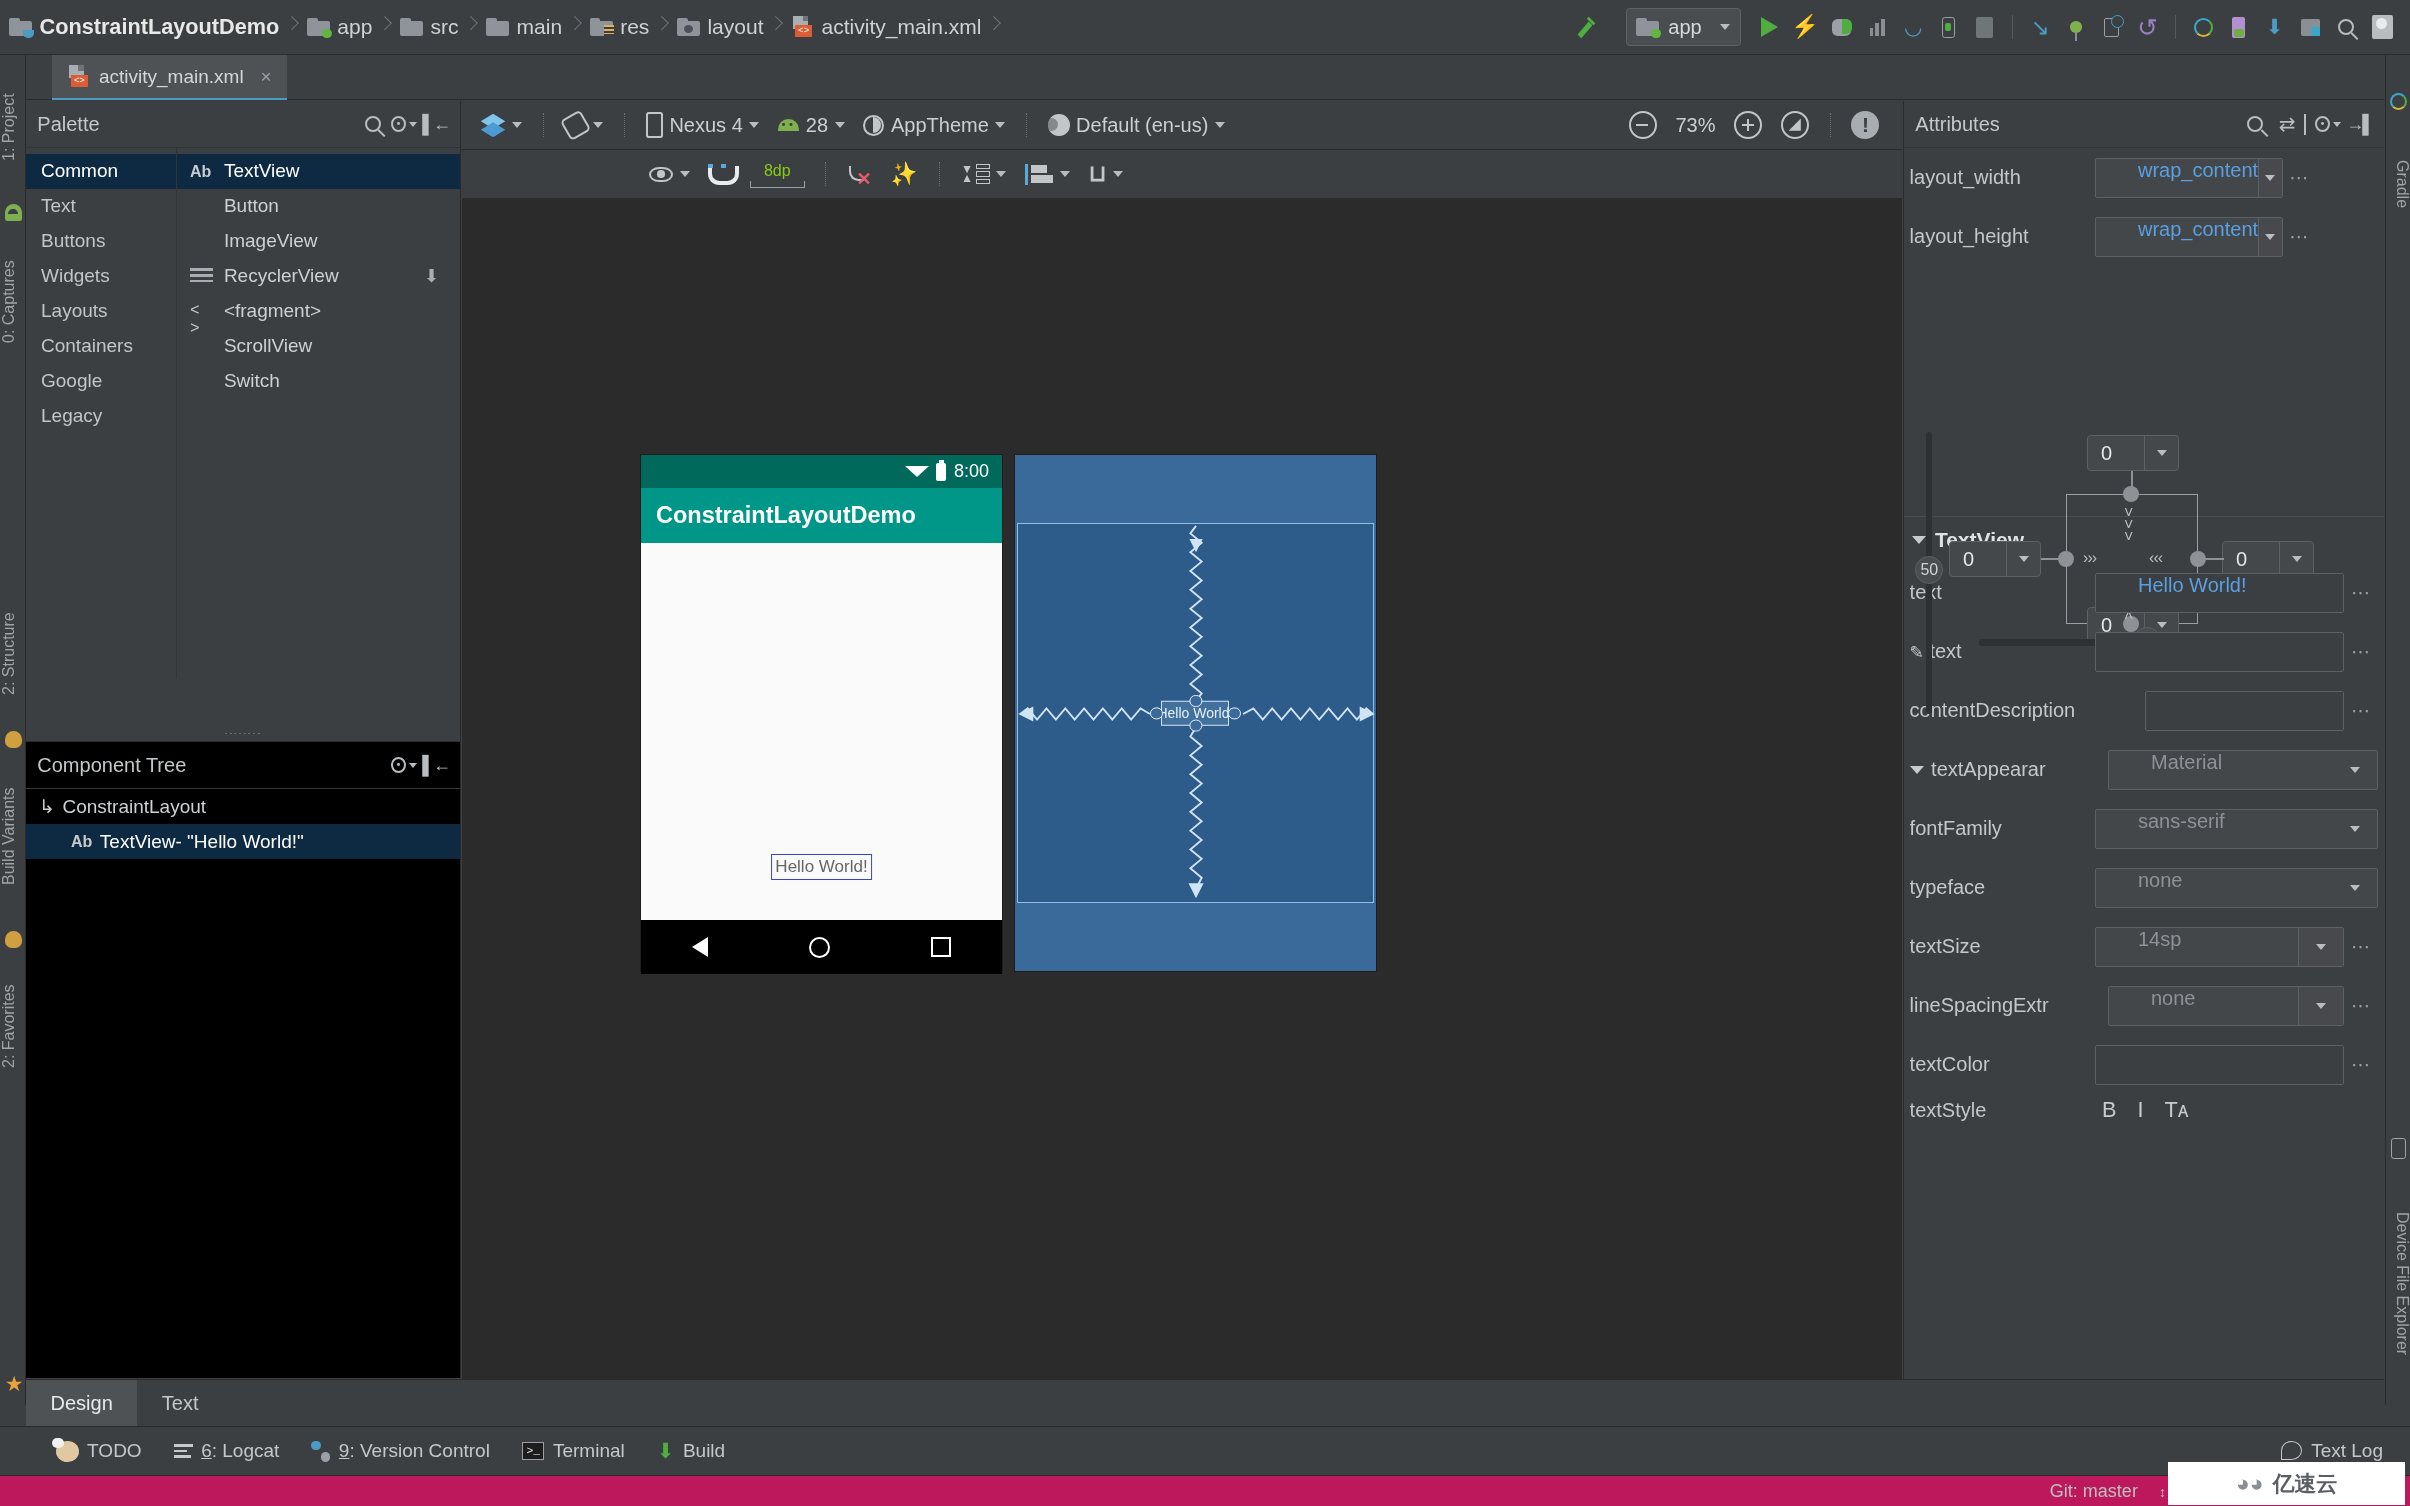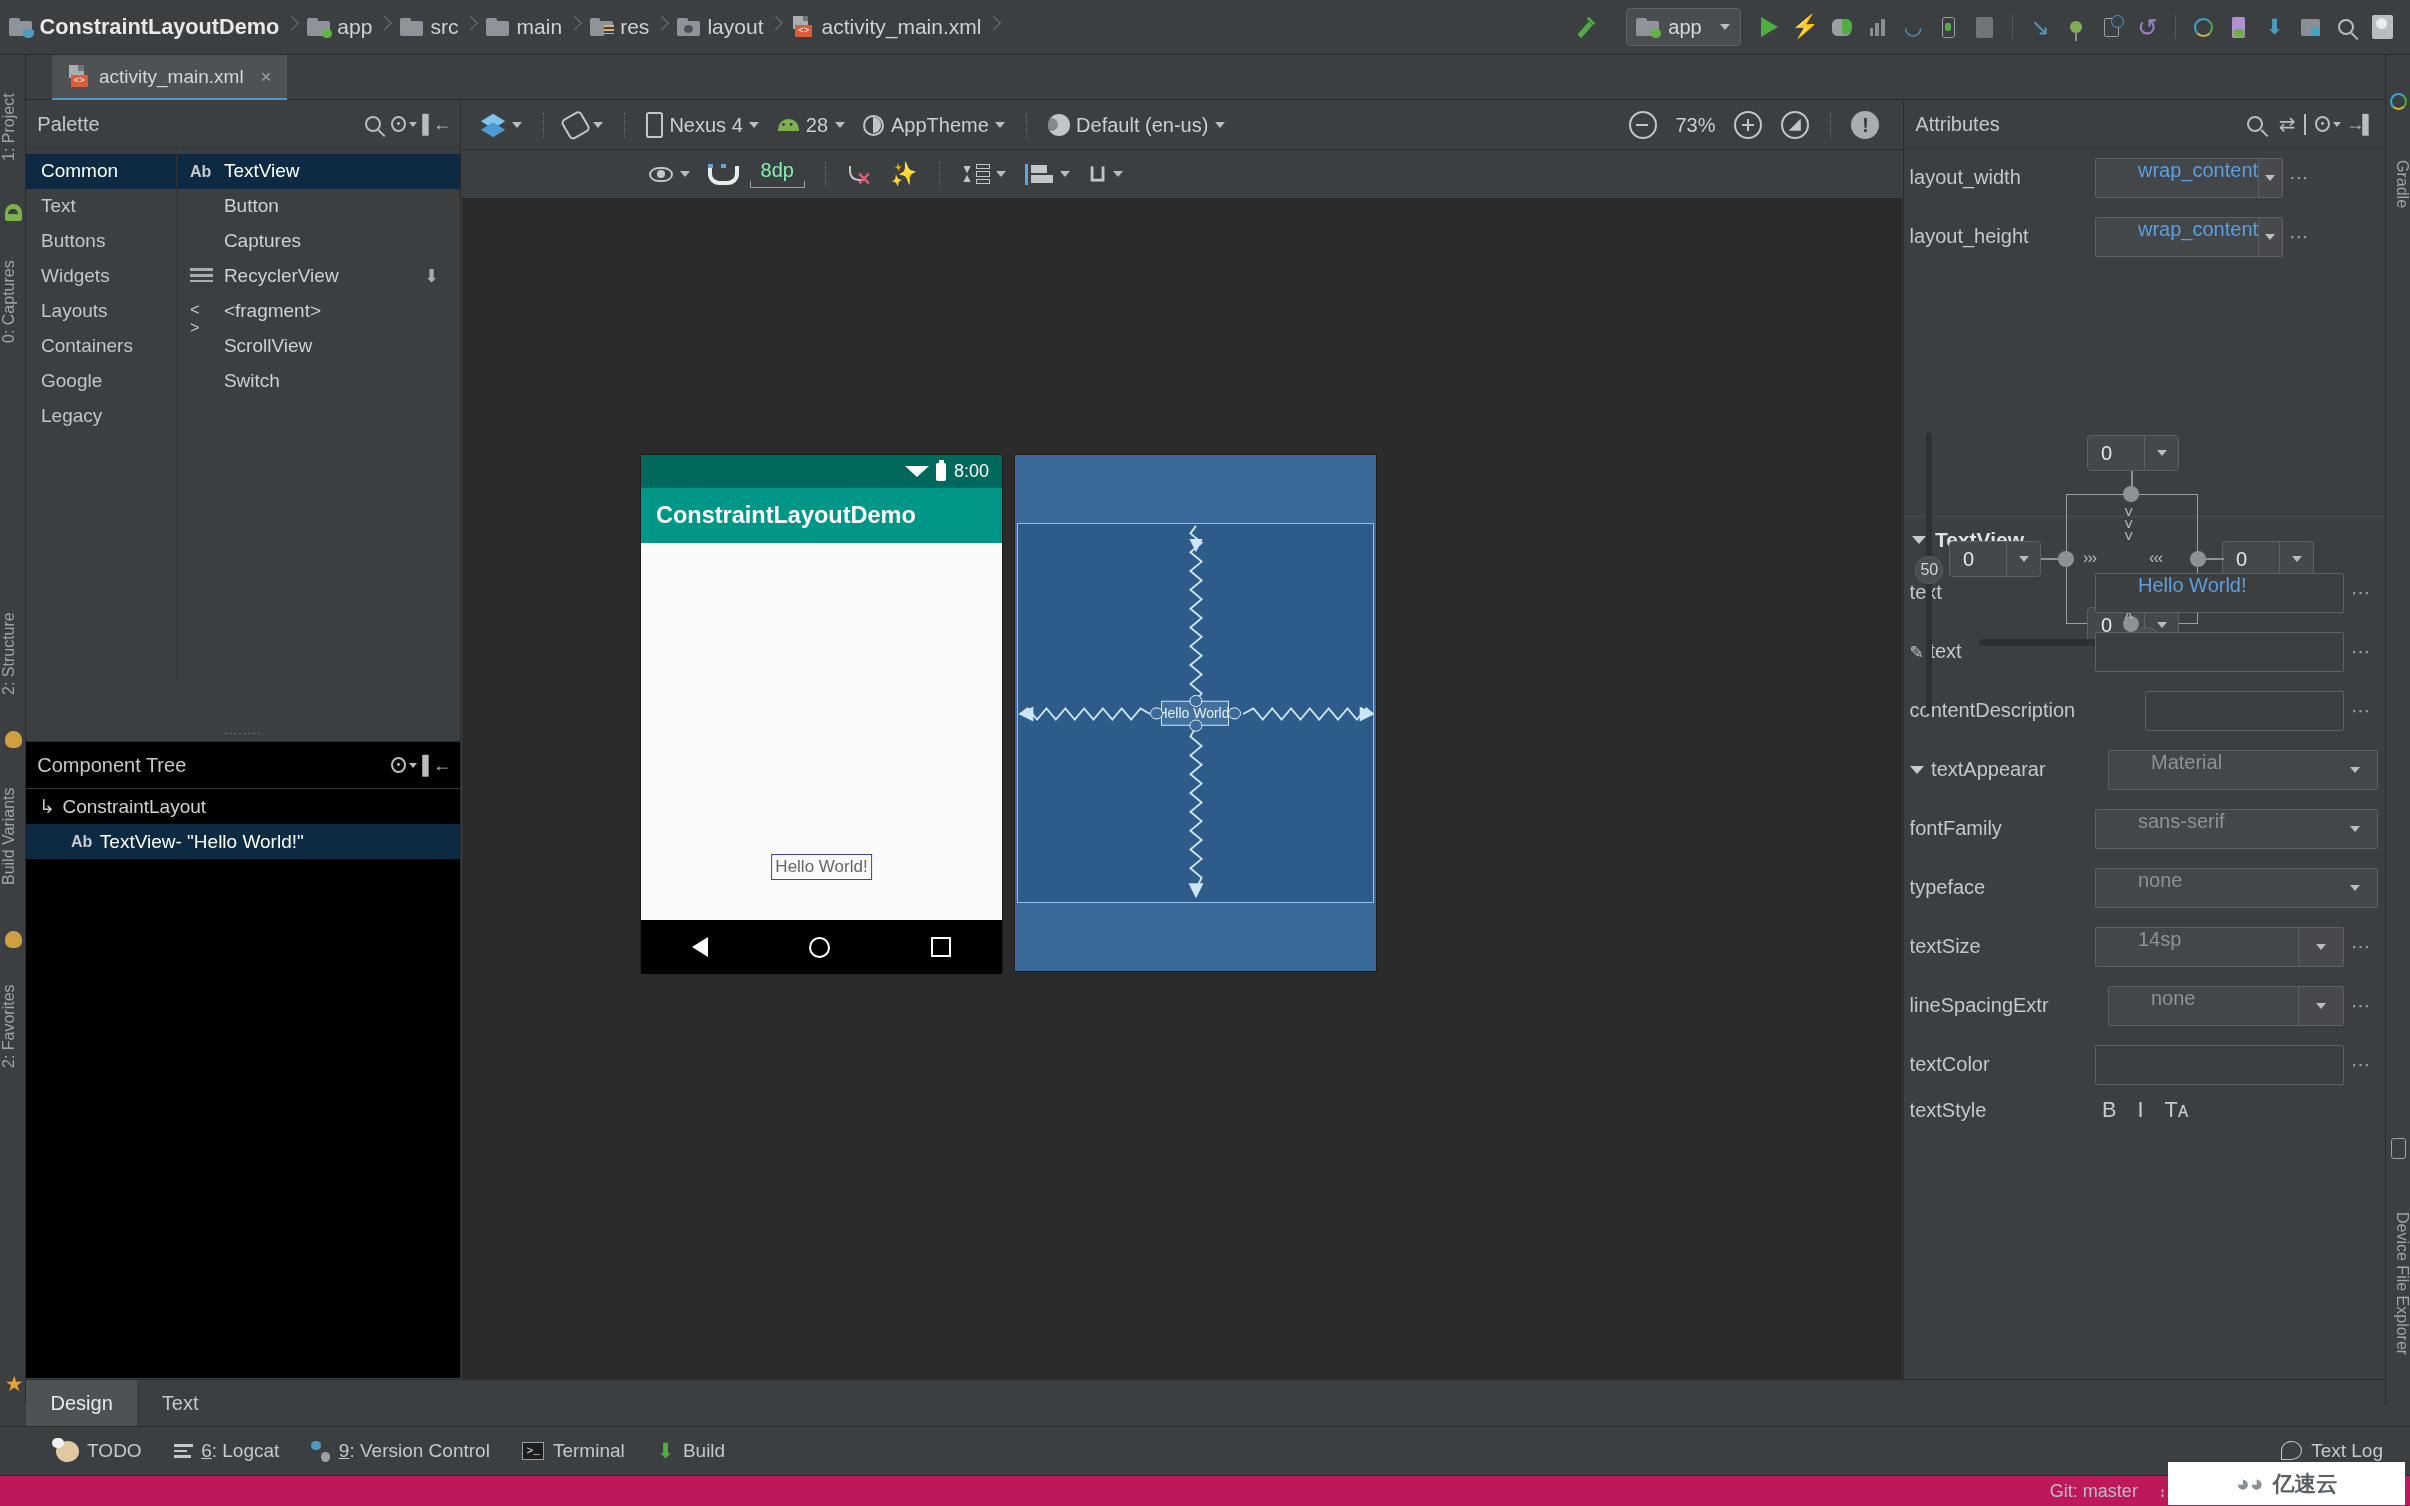--- a/index.html
+++ b/index.html
@@ -230,21 +230,21 @@
   .zoom-fit { width:28px;height:28px;border:2.4px solid #c2c6c9;border-radius:50%;position:relative;overflow:hidden;}
   .zoom-fit::after{content:"";position:absolute;left:5.6px;top:5.6px;width:12.2px;height:12.2px;background:#c2c6c9;clip-path:polygon(100% 0,100% 100%,0 100%);}
   .warn-ic { width:28px;height:28px;border-radius:50%;background:#a8adb1;color:#3c3f41;font-size:21px;font-weight:bold;display:flex;align-items:center;justify-content:center;}
 
   .eye-ic { width:24.5px;height:15px;border-radius:50%/60%;border:2.4px solid #c2c6c9;position:relative;}
   .eye-ic::after{content:"";position:absolute;left:6.6px;top:1.9px;width:7.5px;height:7.5px;border-radius:50%;background:#c2c6c9;}
   .magnet-ic { width:22.6px;height:21px;position:relative;}
   .magnet-ic::before{content:"";position:absolute;left:0;bottom:0;width:22.6px;height:15px;border:4.7px solid #e9ebec;border-bottom-left-radius:11.3px;border-bottom-right-radius:11.3px;border-top:none;}
   .magnet-ic::after{content:"";position:absolute;left:0;top:0;width:4.7px;height:4.7px;background:#5aa9dd;box-shadow:13px 0 0 #5aa9dd;}
   .dp-box { display:flex;flex-direction:column;align-items:center; }
-  .dp-box .v { font-size:20px;color:#86efac;line-height:21px; }
+  .dp-box .v { font-size:16px;color:#84cc16;line-height:21px; }
   .dp-box .rule { width:55px;height:6.6px;border:1.9px solid #9aa0a6;border-top:none; }
   .clearc-ic { width:24.5px;height:22.6px;position:relative;}
   .clearc-ic::before{content:"";position:absolute;left:1.9px;top:2.8px;width:13px;height:13px;border-left:2.8px solid #c2c6c9;border-bottom:2.8px solid #c2c6c9;border-radius:0 0 0 9.4px;}
   .clearc-ic .x { position:absolute;right:0;bottom:-0.9px;color:#e05c6e;font-size:18px;font-weight:bold;line-height:13px;}
   .wand-ic { color:#c2c6c9; font-size:22.6px; transform:rotate(-10deg); }
   .pack-ic { display:flex;align-items:center;gap:2.8px;}
   .pack-ic .arrs{display:flex;flex-direction:column;color:#c2c6c9;font-size:12.2px;line-height:9.4px;}
   .pack-ic .rects{display:flex;flex-direction:column;gap:1.9px;}
   .pack-ic .rects i{display:block;width:14px;height:5.6px;border:1.4px solid #c2c6c9;}
   .align-ic { display:flex;align-items:center;gap:2.8px;}
@@ -599,21 +599,21 @@
       <div class="pitem sel">
         <span class="pic pic-ab">Ab</span>
         <span>TextView</span>
       </div>
       <div class="pitem">
         <span class="pic"><span class="pic-btn"></span></span>
         <span>Button</span>
       </div>
       <div class="pitem">
         <span class="pic"><span class="pic-img"></span></span>
-        <span>Captures</span>
+        <span>ImageView</span>
       </div>
       <div class="pitem">
         <span class="pic">
             <span class="pic-list">
               <i></i>
               <i></i>
               <i></i>
             </span>
           </span>
         <span>RecyclerView</span>

